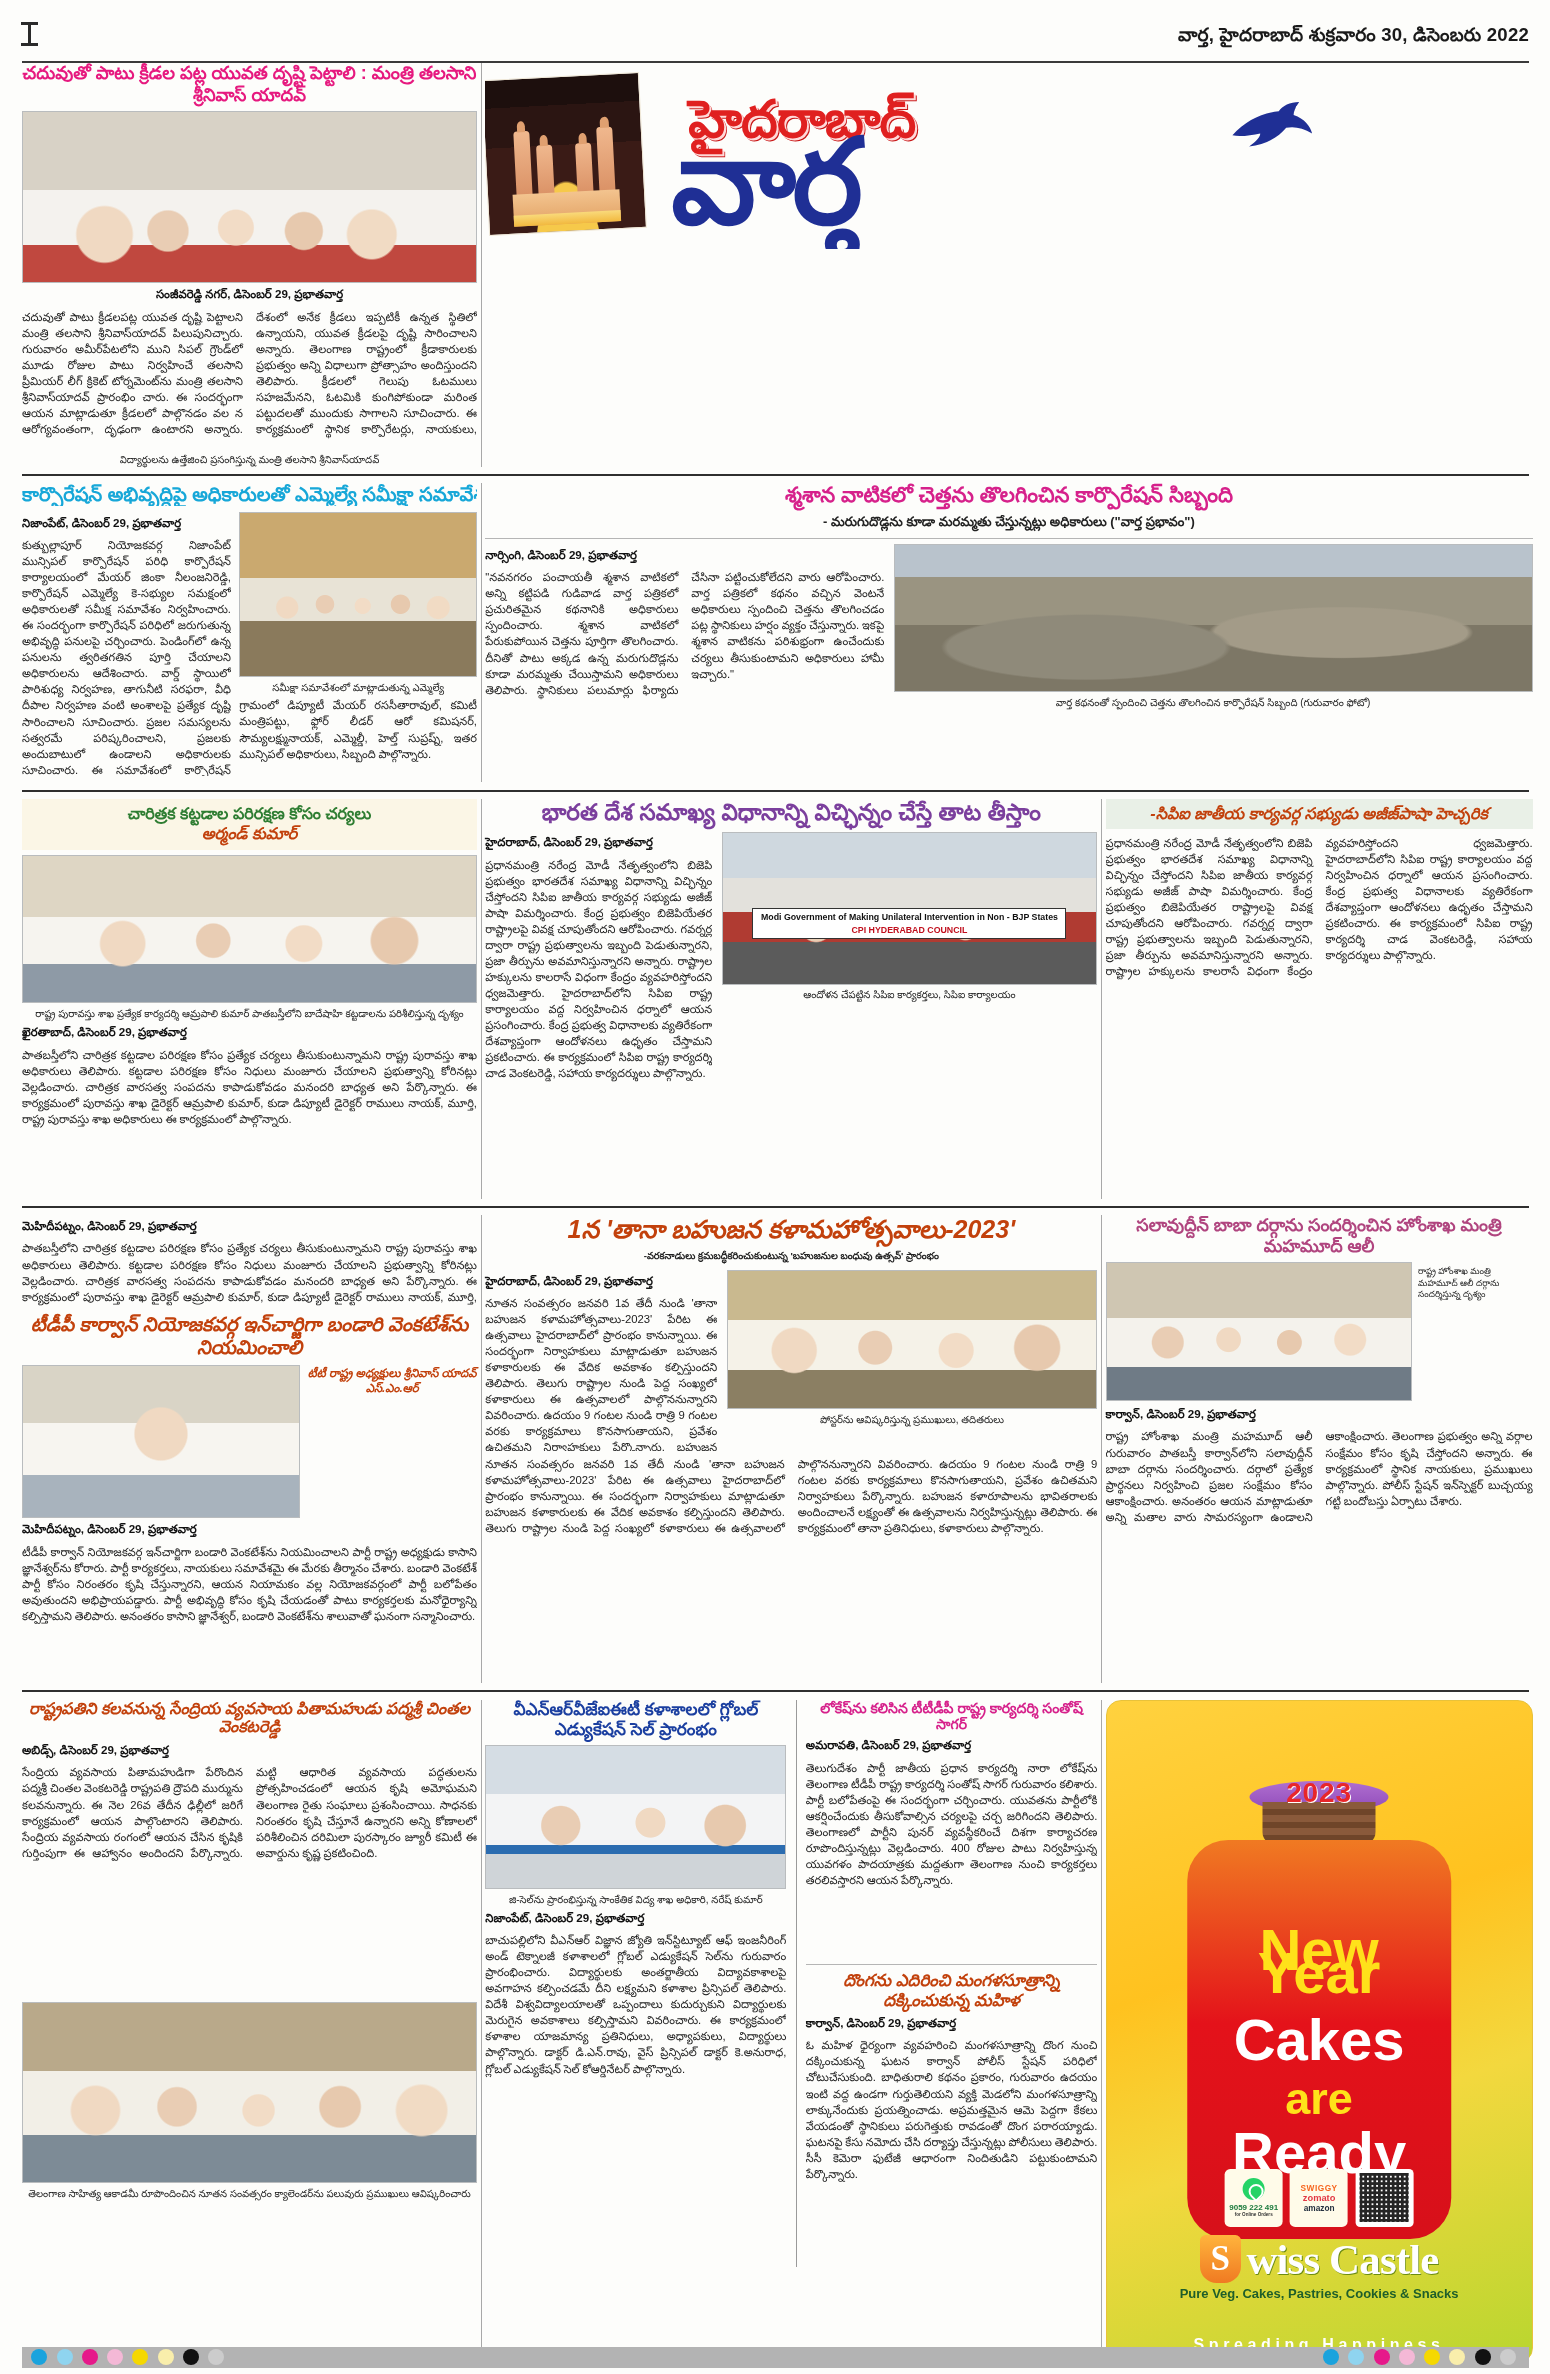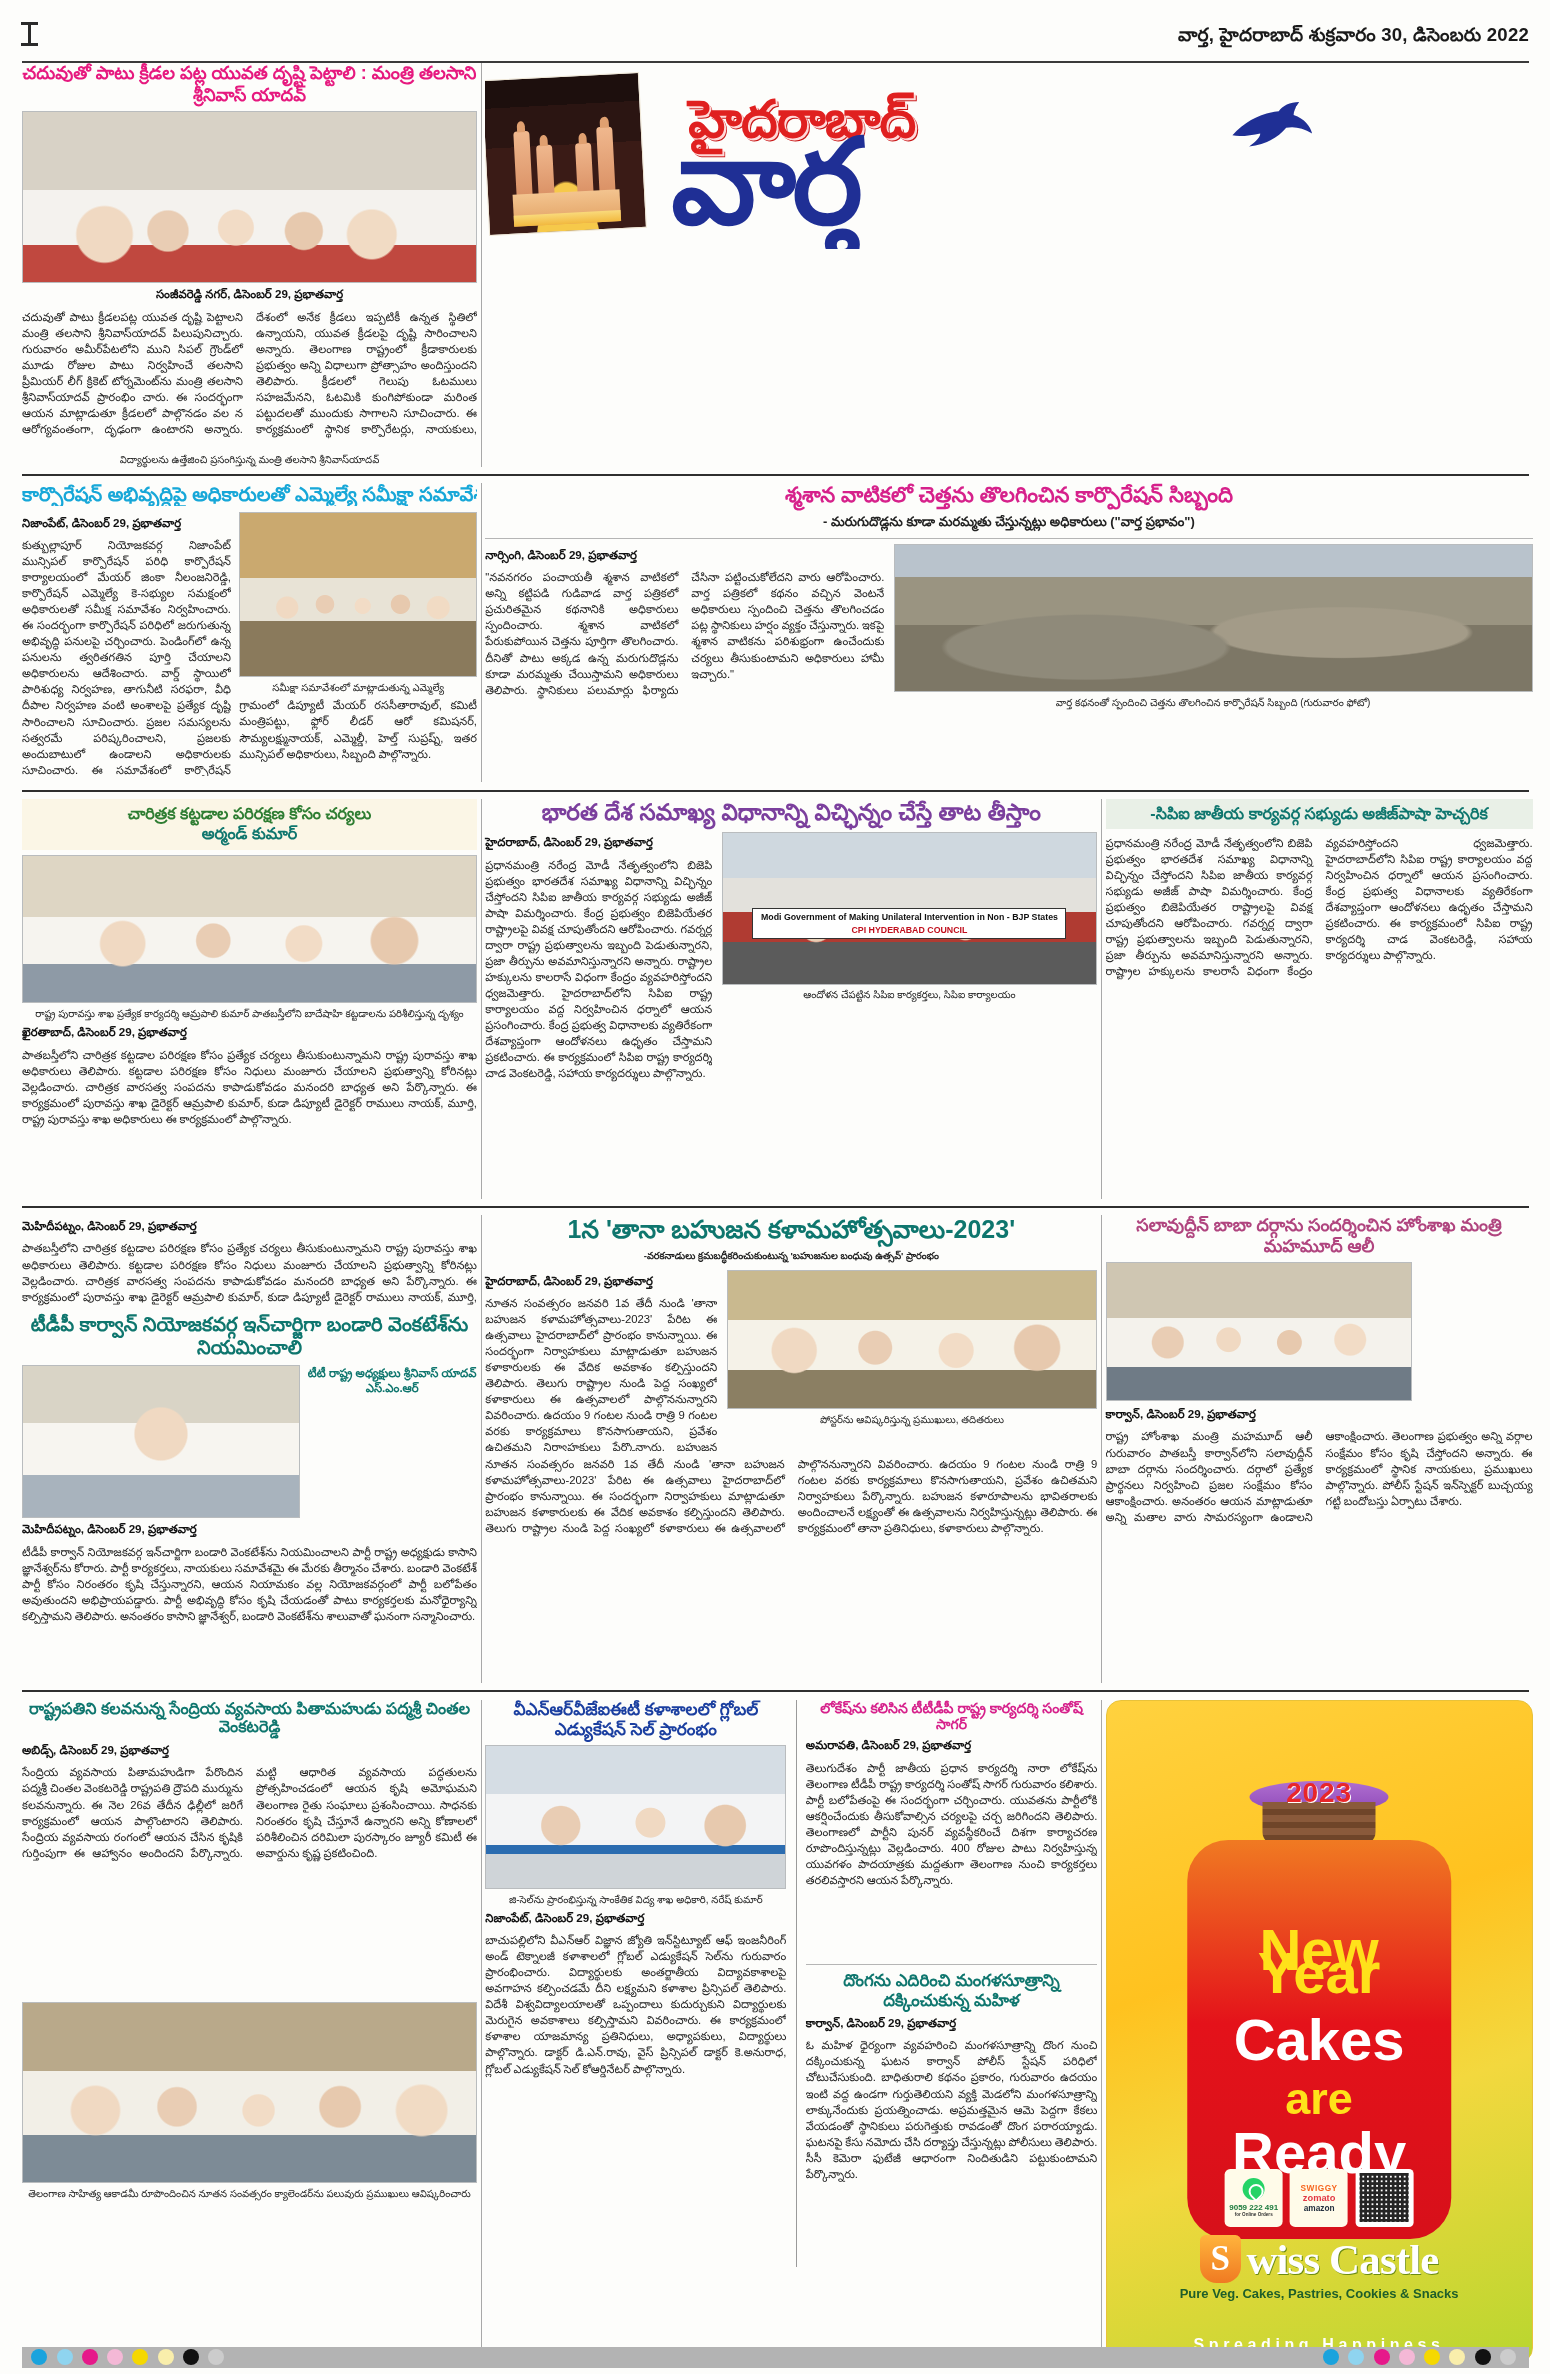--- a/index.html
+++ b/index.html
@@ -38,21 +38,21 @@
 
   
   .col-rule-v { background:#9a9a9a; width:0.9px; }
   .hr-thin { height:0.9px; background:#b5b5b5; margin:5.6px 0; }
 
   .hl { font-weight:700; line-height:1.18; margin:0 0 5.6px; }
   .hl-pink   { color:#e6197f; }
   .hl-cyan   { color:#17a7d8; }
   .hl-purple { color:#7b3f9d; }
   .hl-blue   { color:#1b3fa0; }
-  .hl-dark   { color:#0f766e; }
+  .hl-dark   { color:#c2410c;font-style:italic; }
   .hl-green  { color:#2e7d32; }
   .hl-rose   { color:#b0457f; }
   .hl-magenta{ color:#d6218b; }
 
   .byline { font-size:11.6px; font-weight:700; text-align:center; margin:3.7px 0 4.6px; color:#111; }
 
   .body-text {
     font-size:11.3px; line-height:1.42; text-align:justify; color:#1a1a1a;
     hyphens:auto; word-spacing:-0.3px;
   }
@@ -467,20 +467,23 @@
       <div class="body-text cols2" style="height:128px; overflow:hidden; margin-top:4.6px;">నూతన సంవత్సరం జనవరి 1వ తేదీ నుండి 'తానా బహుజన కళామహోత్సవాలు-2023' పేరిట ఈ ఉత్సవాలు హైదరాబాద్‌లో ప్రారంభం కానున్నాయి. ఈ సందర్భంగా నిర్వాహకులు మాట్లాడుతూ బహుజన కళాకారులకు ఈ వేదిక అవకాశం కల్పిస్తుందని తెలిపారు. తెలుగు రాష్ట్రాల నుండి పెద్ద సంఖ్యలో కళాకారులు ఈ ఉత్సవాలలో పాల్గొననున్నారని వివరించారు. ఉదయం 9 గంటల నుండి రాత్రి 9 గంటల వరకు కార్యక్రమాలు కొనసాగుతాయని, ప్రవేశం ఉచితమని నిర్వాహకులు పేర్కొన్నారు. బహుజన కళారూపాలను భావితరాలకు అందించాలనే లక్ష్యంతో ఈ ఉత్సవాలను నిర్వహిస్తున్నట్లు తెలిపారు. ఈ కార్యక్రమంలో తానా ప్రతినిధులు, కళాకారులు పాల్గొన్నారు.</div>
     </div>
 
     <div class="vline"></div>
 
     <div>
       <div class="hl hl-rose" style="font-size:17.6px; text-align:center;">సలావుద్దీన్ బాబా దర్గాను సందర్శించిన హోంశాఖ మంత్రి మహమూద్ ఆలీ</div>
       <div style="display:flex; gap:6.5px;">
         <div style="flex:0 0 306px;">
           <div class="photo ph-dargah" style="height:139px;"></div>
+        </div>
+        <div style="flex:1;">
+          <div class="caption" style="text-align:left; font-size:8.8px;">రాష్ట్ర హోంశాఖ మంత్రి మహమూద్ ఆలీ దర్గాను సందర్శిస్తున్న దృశ్యం</div>
         </div>
       </div>
       <div class="byline" style="text-align:left; margin-top:5.6px;">కార్వాన్, డిసెంబర్ 29, ప్రభాతవార్త</div>
       <div class="body-text cols2" style="height:169px; overflow:hidden;">రాష్ట్ర హోంశాఖ మంత్రి మహమూద్ ఆలీ గురువారం పాతబస్తీ కార్వాన్‌లోని సలావుద్దీన్ బాబా దర్గాను సందర్శించారు. దర్గాలో ప్రత్యేక ప్రార్థనలు నిర్వహించి ప్రజల సంక్షేమం కోసం ఆకాంక్షించారు. అనంతరం ఆయన మాట్లాడుతూ అన్ని మతాల వారు సామరస్యంగా ఉండాలని ఆకాంక్షించారు. తెలంగాణ ప్రభుత్వం అన్ని వర్గాల సంక్షేమం కోసం కృషి చేస్తోందని అన్నారు. ఈ కార్యక్రమంలో స్థానిక నాయకులు, ప్రముఖులు పాల్గొన్నారు. పోలీస్ స్టేషన్ ఇన్‌స్పెక్టర్ బుచ్చయ్య గట్టి బందోబస్తు ఏర్పాటు చేశారు.</div>
     </div>
   </div>
 
   <div class="hline"></div>
 
   <div class="grid" style="height:663px;">

